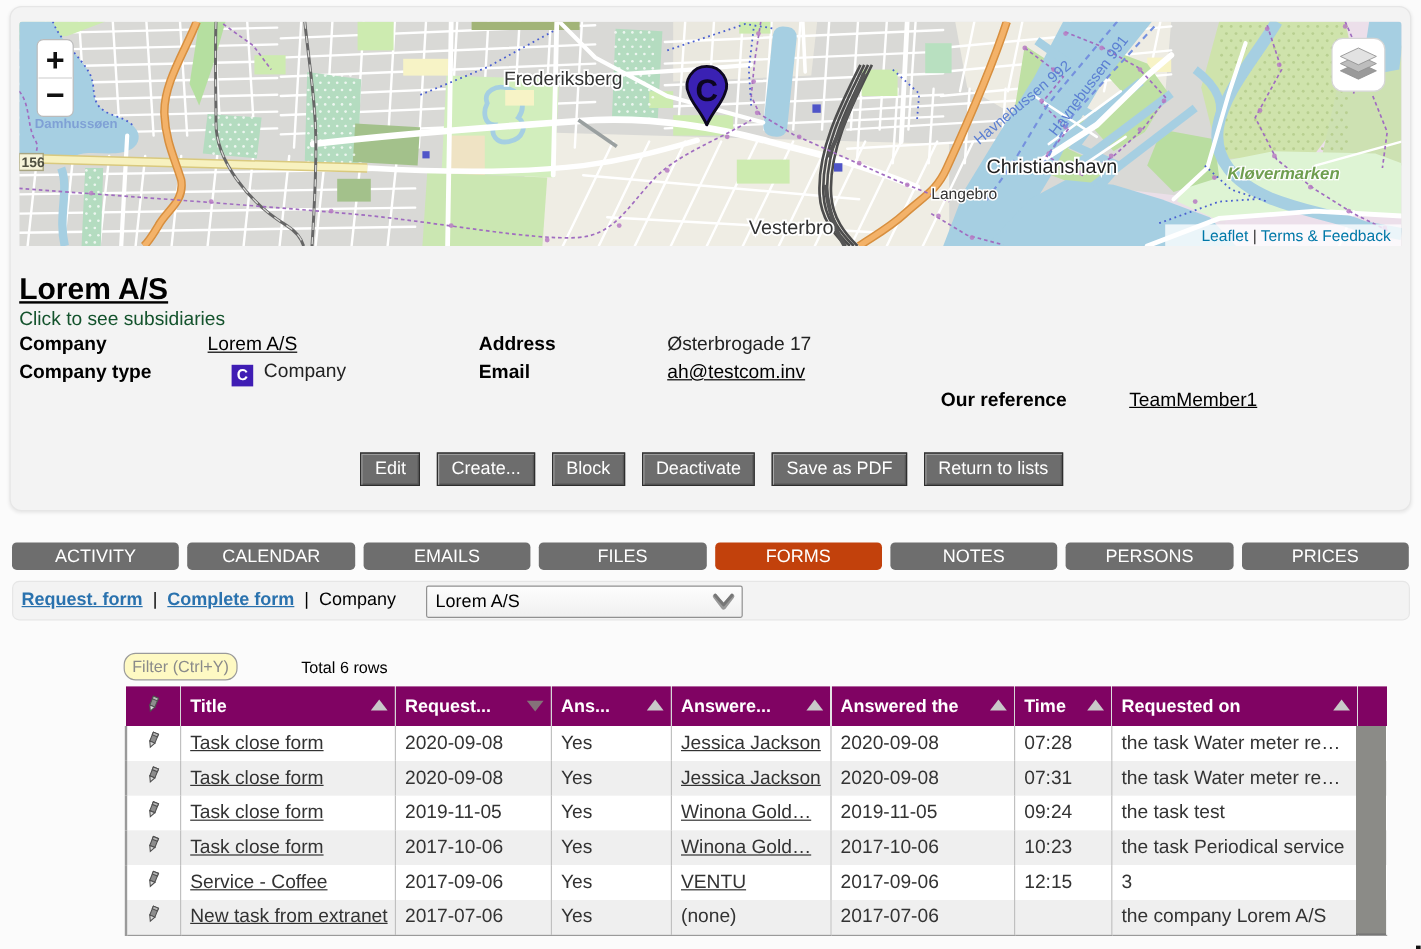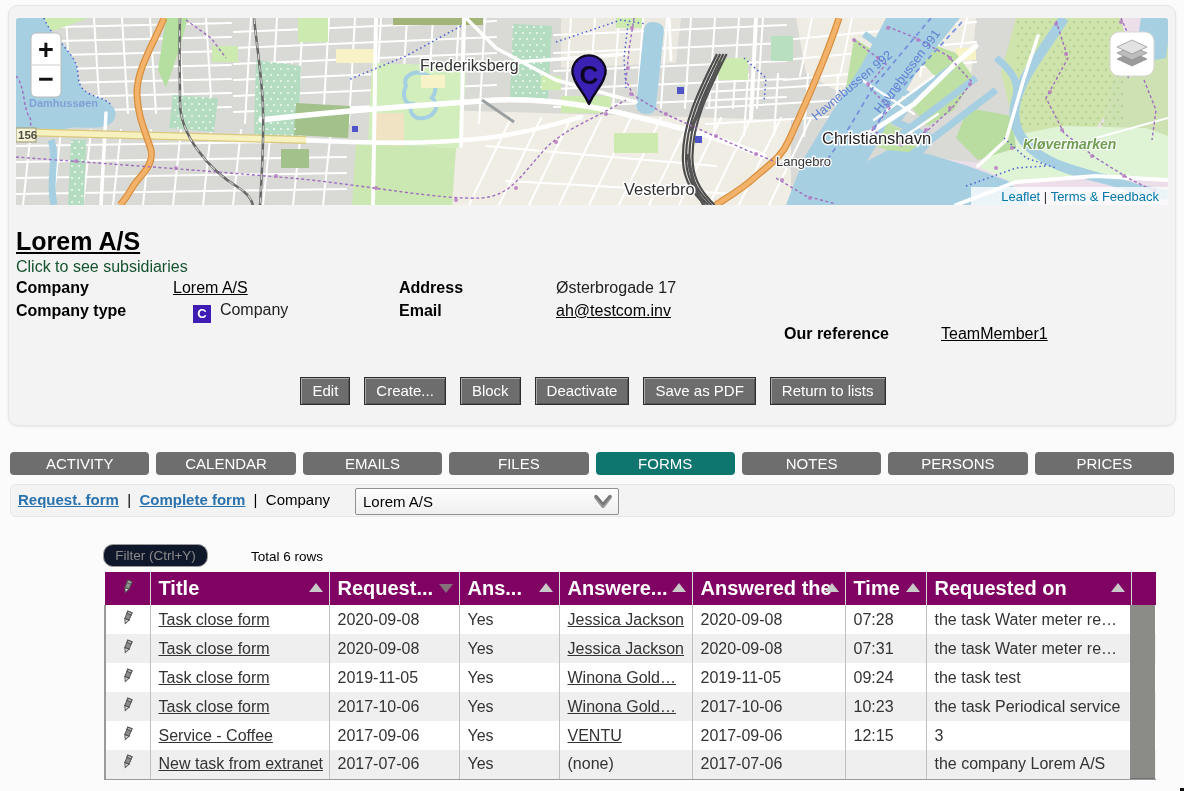--- a/index.html
+++ b/index.html
@@ -10,31 +10,31 @@
 h1.title { position:absolute; left:7px; top:221px; font-size:25px; font-weight:bold; color:#000; text-decoration:underline; }
 .sub { position:absolute; left:7px; top:252px; font-size:16px; color:#14532d; }
 .lbl { font-weight:bold; font-size:16px; color:#000; position:absolute; }
 .val { font-size:16px; color:#222; position:absolute; }
 a.k { color:#000; text-decoration:underline; }
 .badge { display:inline-block; width:18px; height:18px; background:#3f1db4; color:#fff; font-weight:bold; font-size:13px; text-align:center; line-height:18px; vertical-align:-3px; }
 .btnrow { position:absolute; left:0; top:371px; width:1168px; text-align:center; }
 button.gbtn { font-family:"Liberation Sans",sans-serif; background:#6d6d6d; color:#fff; font-size:15px; border:1px solid #2e2e2e; border-radius:0; padding:4px 11px 5px; margin:0 7px; box-shadow: inset 1px 1px 0 #a9a9a9, inset -1px -1px 0 #565656; }
 #tabs { position:absolute; left:10px; top:452px; width:1164px; height:23px; display:flex; gap:7px; }
 .tab { flex:1; background:#6e6e6e; color:#fff; font-size:15px; text-align:center; line-height:23px; border-radius:4px; }
-.tab.active { background:#0f766e; }
+.tab.active { background:#c2410c; }
 #bar2 { position:absolute; left:10px; top:484px; width:1165px; height:33px; background:#f3f3f3; border:1px solid #e6e6e6; border-radius:6px; }
 #bar2 .in { position:absolute; left:7px; top:6px; font-size:15px; color:#000; }
 a.blue { color:#2a72ae; font-weight:bold; text-decoration:underline; font-size:15px; }
 .sel { position:absolute; left:344px; top:3px; width:264px; height:27px; border:1px solid #919191; border-radius:2px; background:linear-gradient(#fdfdfd,#f0f0f0); font-size:15px; color:#000; line-height:25px; padding-left:7px; }
 .sel .chev { position:absolute; right:5px; top:5px; }
-#filterbtn { position:absolute; left:103px; top:544px; width:105px; height:23px; border:1px solid #9a9a9a; border-radius:10px; background:#0f172a; color:#8a8a8a; font-size:13.5px; text-align:center; line-height:21px; }
+#filterbtn { position:absolute; left:103px; top:544px; width:95px; height:23px; border:1px solid #9a9a9a; border-radius:10px; background:#fef9c3; color:#8a8a8a; font-size:13.5px; text-align:center; line-height:21px; }
 #totalrows { position:absolute; left:251px; top:549px; font-size:13.5px; color:#000; }
 #tablewrap { position:absolute; left:104px; top:572px; width:1051px; }
 table.grid { border-collapse:collapse; table-layout:fixed; width:1051px; font-size:16px; }
-table.grid th { background:#800363; color:#fff; font-weight:bold; font-size:20px; text-align:left; height:33px; padding:0 0 0 8px; border-left:1px solid #d6d6d6; position:relative; }
+table.grid th { background:#800363; color:#fff; font-weight:bold; font-size:15px; text-align:left; height:33px; padding:0 0 0 8px; border-left:1px solid #d6d6d6; position:relative; }
 table.grid th:first-child { border-left:none; }
 table.grid td { height:29px; padding:0 0 0 8px; border-left:1px solid #c0c0c0; color:#333; overflow:hidden; white-space:nowrap; }
 table.grid tr.odd td { background:#fff; }
 table.grid tr.even td { background:#efefef; }
 .arr { position:absolute; right:6px; top:11px; width:0; height:0; border-left:7px solid transparent; border-right:7px solid transparent; border-bottom:9px solid #c9c9c9; }
 .arrd { position:absolute; right:6px; top:12px; width:0; height:0; border-left:7px solid transparent; border-right:7px solid transparent; border-top:9px solid #857179; }
 .pencil { display:inline-block; }
 #scrollcol { position:absolute; left:1130px; top:605px; width:25px; height:174px; background:#8b8b87; border-bottom:1px solid #6f6f6f; }
 #cornerdot { position:absolute; right:0; bottom:0; width:4px; height:3px; background:#111; }
 td a { color:#333; text-decoration:underline; }

